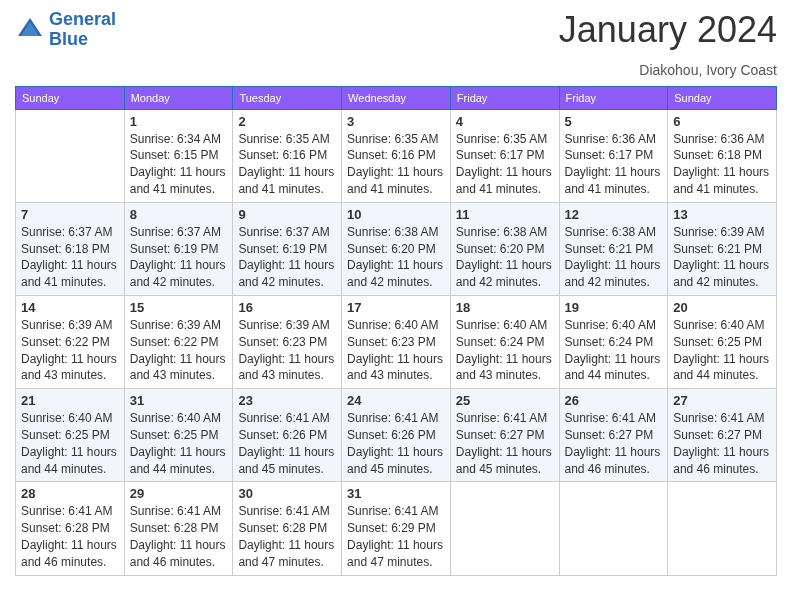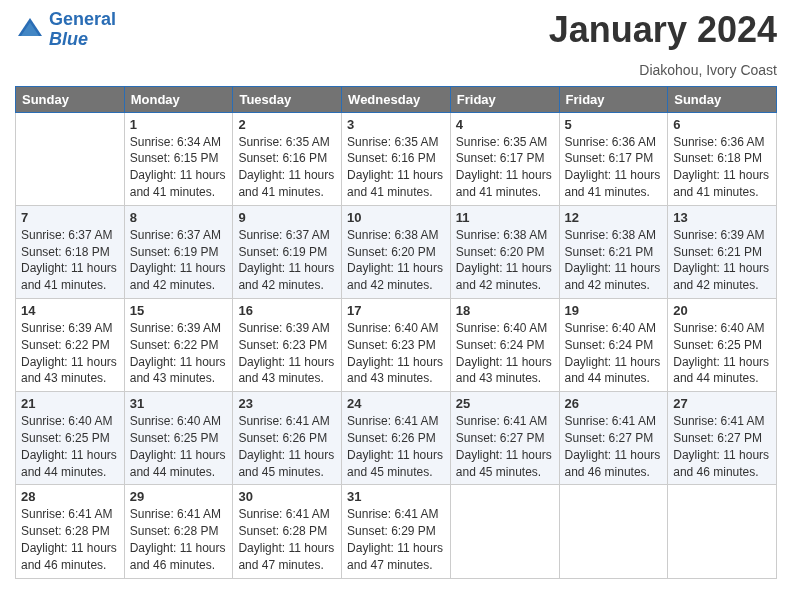--- a/index.html
+++ b/index.html
@@ -38,41 +38,41 @@
     }
     .logo-icon {
       width: 30px;
       height: 30px;
     }
     .title-block {
       text-align: right;
     }
     .month-title {
       font-size: 36px;
-      font-weight: 700;
+      font-weight: 400;
       color: #333;
       line-height: 1.1;
     }
     .subtitle {
       font-size: 14px;
       color: #555;
       margin-top: 12px;
     }
     table {
       width: 100%;
       border-collapse: collapse;
       table-layout: fixed;
     }
     thead tr th {
-      background: #737373;
+      background: #8b5cf6;
       color: #fff;
       text-align: left;
       padding: 5px 6px;
-      font-size: 13px;
-      font-weight: bold;
+      font-size: 11px;
+      font-weight: normal;
       border: 1px solid #2a6db5;
     }
     tbody tr td {
       vertical-align: top;
       border: 1px solid #ccc;
       padding: 4px 5px;
       font-size: 10.5px;
       color: #333;
       height: 80px;
     }
@@ -104,21 +104,21 @@
 <div class="page">
   <div class="header">
     <div class="logo">
       <svg class="logo-icon" viewBox="0 0 40 40">
         <polygon points="20,4 36,28 4,28" fill="#2a6db5"></polygon>
         <polygon points="20,10 32,28 8,28" fill="#5a9fd4" opacity="0.5"></polygon>
       </svg>
       <div>
         <div class="logo-text">
           <span>General</span><br>
-          <span style="color:#2a6db5;font-style:italic;">Blue</span>
+          <span style="color:#2a6db5;">Blue</span>
         </div>
       </div>
     </div>
     <div class="title-block">
       <div class="month-title">January 2024</div>
       <div class="subtitle">Diakohou, Ivory Coast</div>
     </div>
   </div>
 
   <table>

